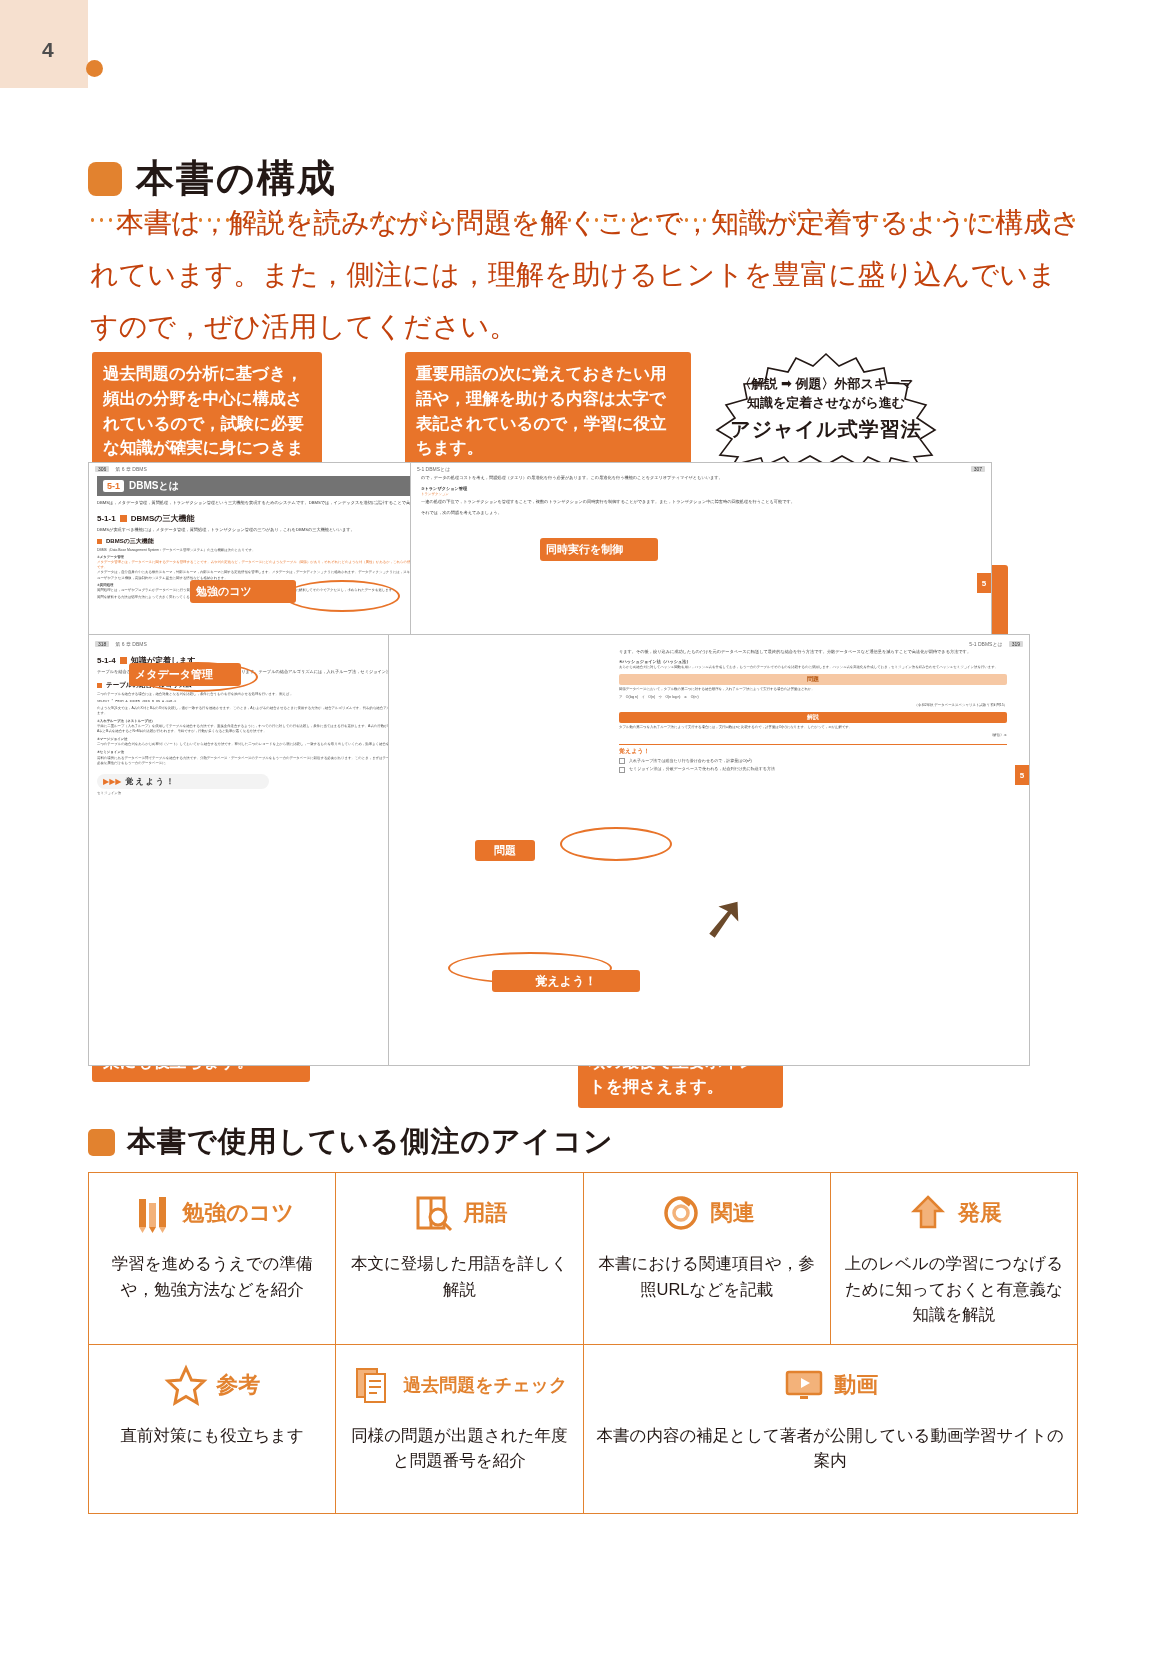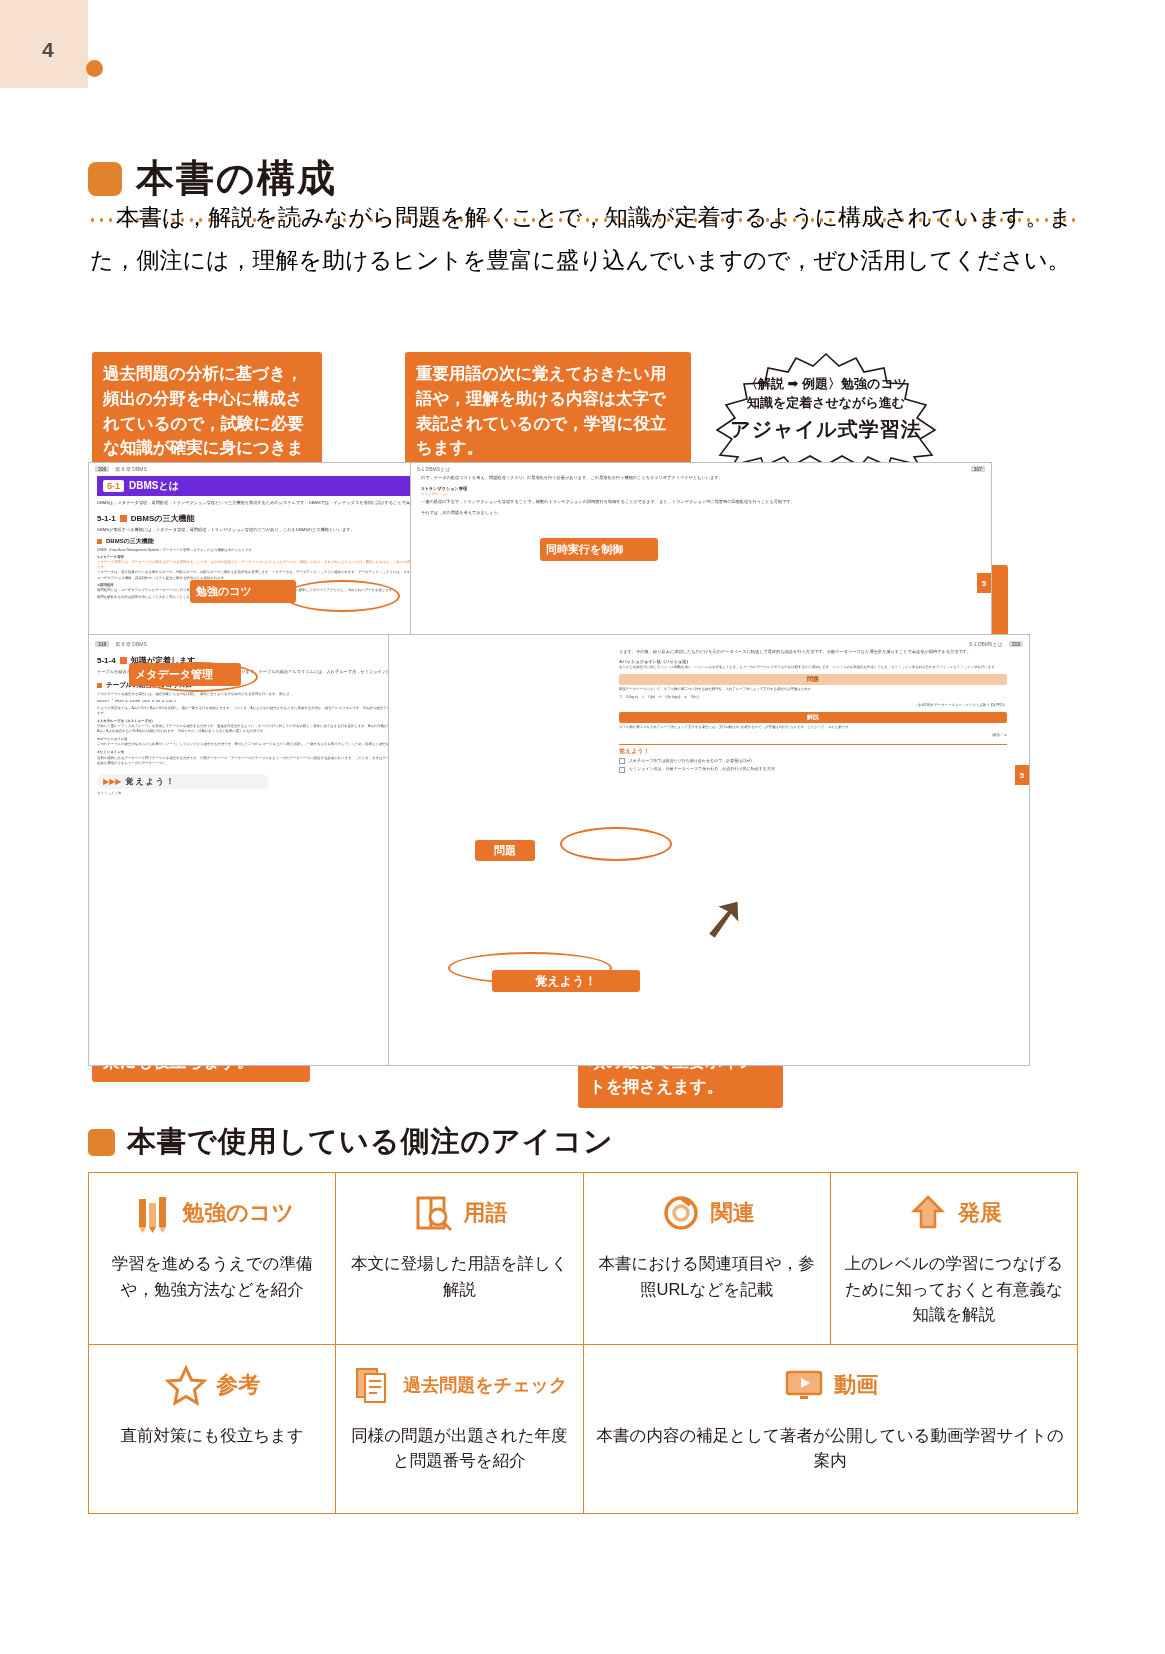--- a/index.html
+++ b/index.html
@@ -33,21 +33,21 @@
   .h-icon{width:34px;height:34px;border-radius:8px;background:#e2822f;}
   .h-title{font-size:38px;font-weight:bold;letter-spacing:2px;color:#231815;}
   .dotline{
     margin-top:14px;height:4px;width:990px;
     background-image:radial-gradient(circle,#e2822f 1.7px,transparent 1.9px);
     background-size:9px 4px;background-repeat:repeat-x;
   }
 
   .lead{
     position:absolute;left:90px;top:197px;width:990px;
-    font-size:23px;line-height:1.85;color:#000000;
+    font-size:28px;line-height:1.85;color:#c2410c;
     font-family:"Liberation Serif","DejaVu Serif",serif;
     text-indent:26px;
   }
 
   
   .callout{
     position:absolute;background:#e8742a;color:#fff;
     font-size:16.5px;line-height:1.5;font-weight:bold;
     padding:9px 11px;border-radius:3px;
     box-sizing:border-box;
@@ -71,21 +71,21 @@
     overflow:hidden;
   }
   .pg-a{left:0;top:0;width:565px;height:190px;}
   .pg-b{left:0;top:172px;width:565px;height:430px;}
   .pg-c{left:322px;top:0;width:580px;height:190px;}
   .pg-d{left:300px;top:172px;width:640px;height:430px;}
 
   .txt-tiny{font-size:4.2px;line-height:1.55;color:#3a3a3a;}
   .txt-xtiny{font-size:3.4px;line-height:1.5;color:#4a4a4a;}
   .hdr-bar{
-    background:#6d28d9;color:#fff;font-weight:bold;
+    background:#737373;color:#fff;font-weight:bold;
     display:flex;align-items:center;gap:5px;
     padding:3px 6px;font-size:10px;
   }
   .num-badge{
     background:#fff;color:#e8742a;font-weight:bold;font-size:9px;
     padding:1px 4px;border-radius:2px;
   }
   .sec-title{
     font-size:8px;font-weight:bold;color:#231815;
     display:flex;align-items:center;gap:4px;margin:6px 0 3px 0;
@@ -194,21 +194,21 @@
   <div class="vline" style="left:360px;top:868px;height:30px;"></div>
   <div class="vline" style="left:200px;top:940px;height:52px;"></div>
   <div class="hline" style="left:200px;top:940px;width:125px;"></div>
   <div class="vline" style="left:640px;top:1012px;height:30px;"></div>
 
   <div class="burst">
     <svg width="300" height="115" viewBox="0 0 300 115">
       <polygon points="150,2 163,14 180,6 188,20 208,16 211,31 232,32 229,47 250,53 241,66 259,78 244,87 256,103 238,105 243,113 215,106 212,114 192,105 184,114 166,104 150,113 134,104 116,114 108,105 88,114 85,106 57,113 62,105 44,103 56,87 41,78 59,66 50,53 71,47 68,32 89,31 92,16 112,20 120,6 137,14" fill="#ffffff" stroke="#231815" stroke-width="1.6"></polygon>
     </svg>
     <div class="burst-txt">
-      <div>〈解説 ➡ 例題〉勉強のコツ</div>
+      <div>〈解説 ➡ 例題〉外部スキーマ</div>
       <div>知識を定着させながら進む</div>
       <div class="big">アジャイル式学習法</div>
     </div>
   </div>
 
   <div class="spread">
 
     <div class="pagebox pg-a">
       <div class="runhead">
         <span class="pgnum-chip">306</span>

